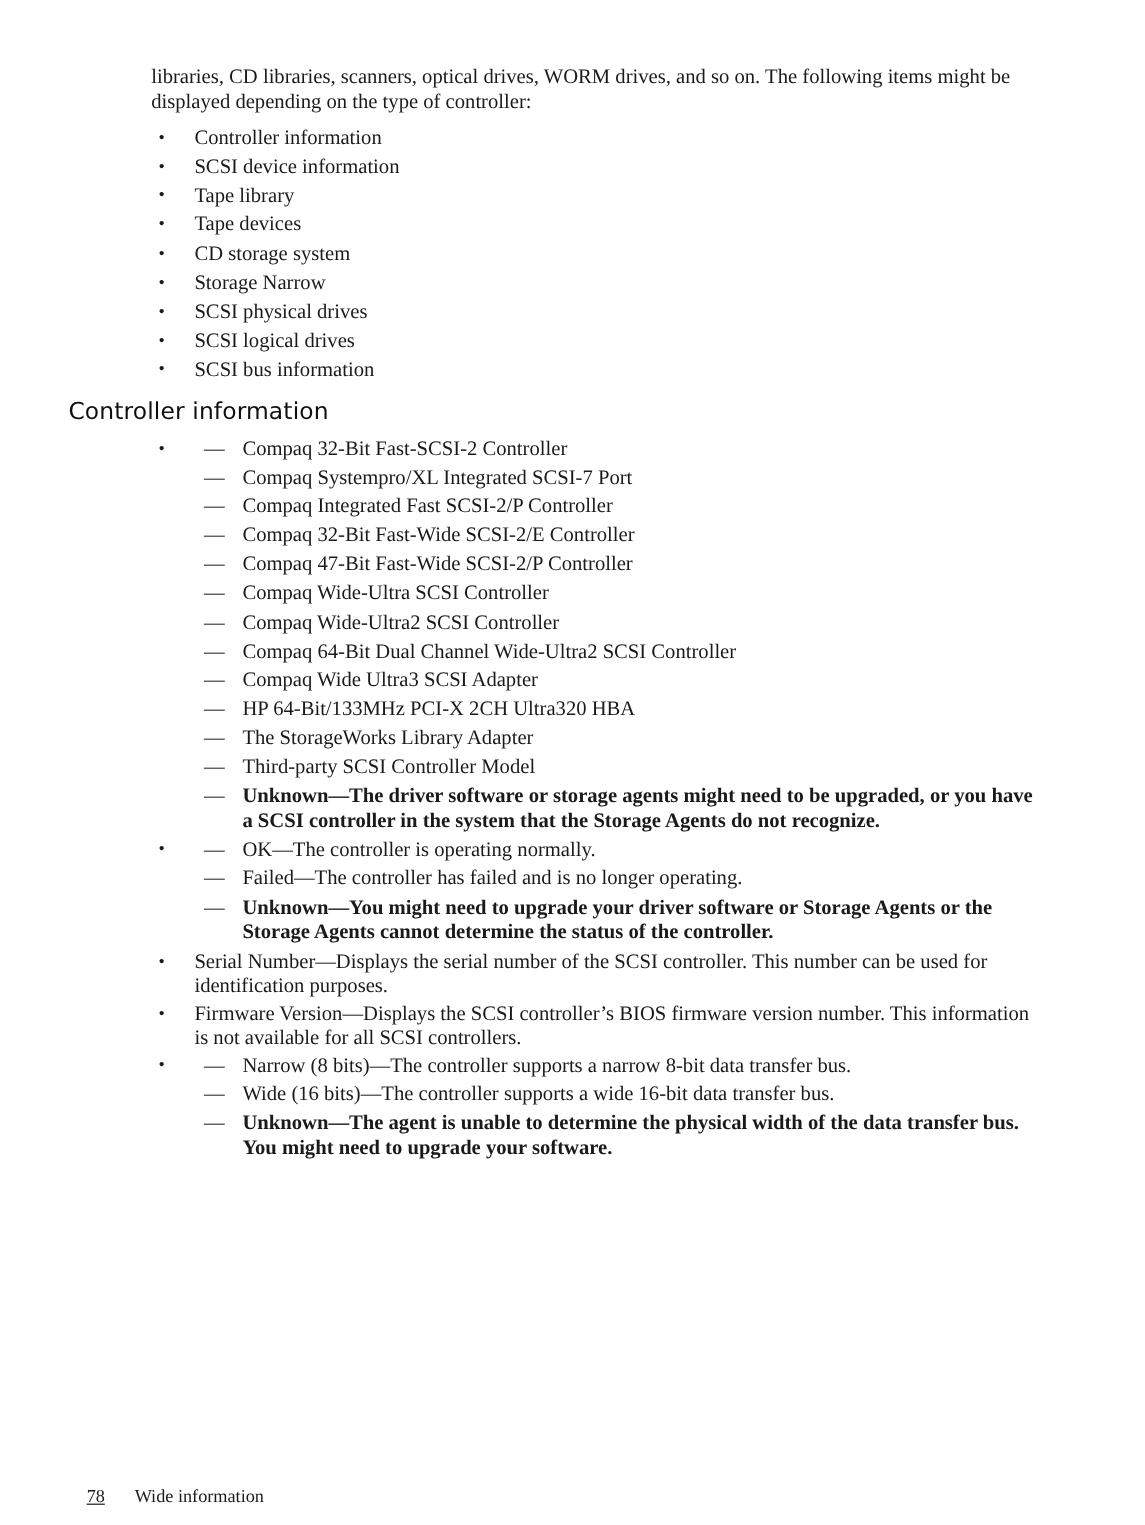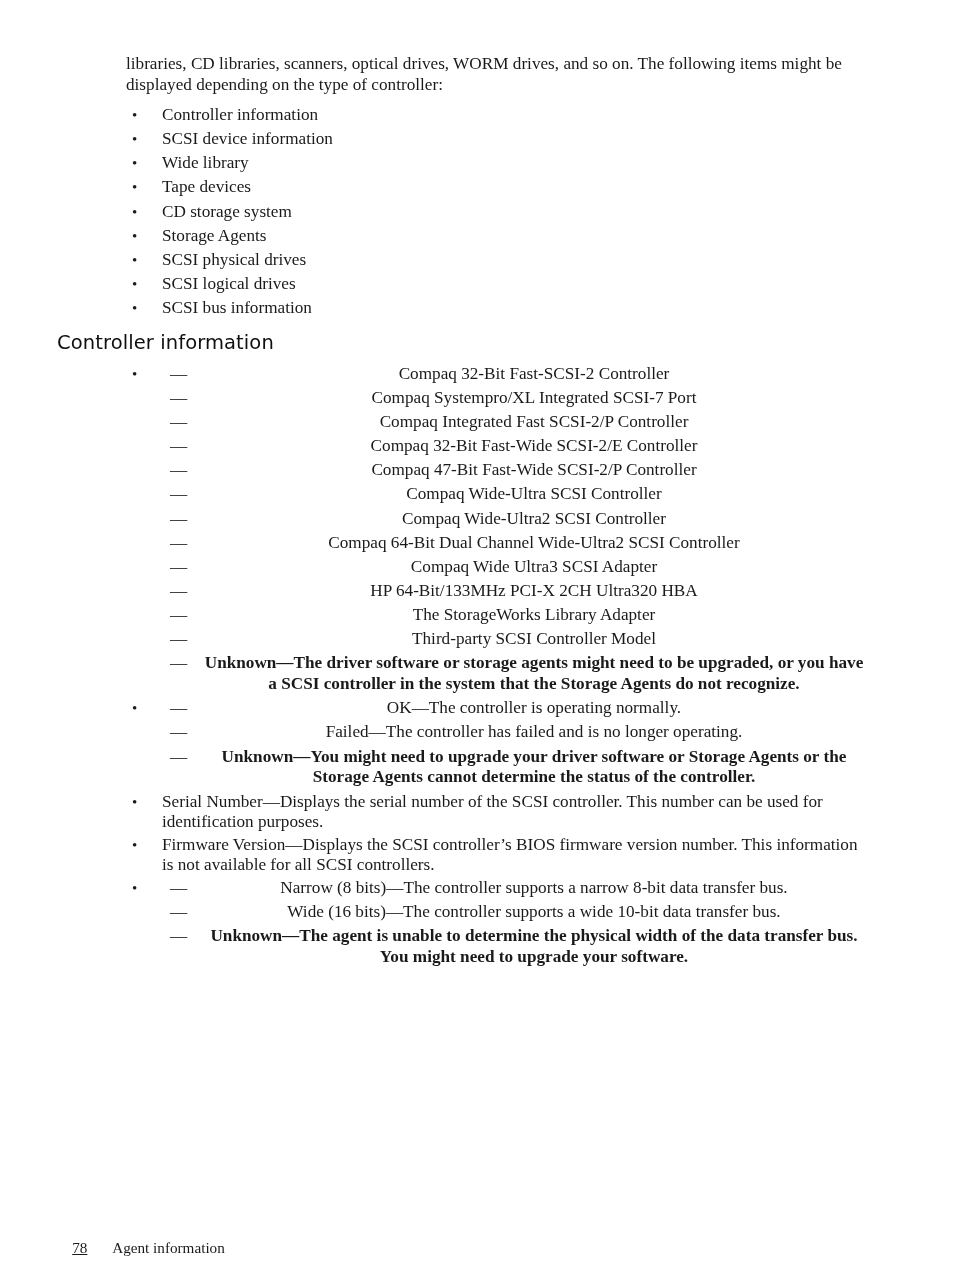--- a/index.html
+++ b/index.html
@@ -91,21 +91,20 @@
   ul.lvl2 > li > .dash {
     position: absolute;
     left: 6px;
     top: 0;
     font-size: 17.2px;
     line-height: 24.1px;
   }
   ul.lvl2 > li > .txt {
     display: block;
     line-height: 24.1px;
-    text-align: center;
   }
   ul.lvl2 > li.multiline > .txt {
     line-height: 20.6px;
     padding-top: 2px;
     padding-bottom: 2px;
     font-weight: bold;
   }
 
   
   .sublist-wrap {
@@ -164,33 +163,33 @@
       <li class="tight">
         <span class="bullet">•</span>
         <span class="txt">Controller information</span>
       </li>
       <li class="tight">
         <span class="bullet">•</span>
         <span class="txt">SCSI device information</span>
       </li>
       <li class="tight">
         <span class="bullet">•</span>
-        <span class="txt">Wide library</span>
+        <span class="txt">Tape library</span>
       </li>
       <li class="tight">
         <span class="bullet">•</span>
         <span class="txt">Tape devices</span>
       </li>
       <li class="tight">
         <span class="bullet">•</span>
         <span class="txt">CD storage system</span>
       </li>
       <li class="tight">
         <span class="bullet">•</span>
-        <span class="txt">Storage Agents</span>
+        <span class="txt">Storage Narrow</span>
       </li>
       <li class="tight">
         <span class="bullet">•</span>
         <span class="txt">SCSI physical drives</span>
       </li>
       <li class="tight">
         <span class="bullet">•</span>
         <span class="txt">SCSI logical drives</span>
       </li>
       <li class="tight">
@@ -300,30 +299,30 @@
       <li class="spaced">
         <span class="bullet">•</span>
         <div class="sublist-wrap">
           <ul class="lvl2">
             <li>
               <span class="dash">—</span>
               <span class="txt">Narrow (8 bits)—The controller supports a narrow 8-bit data transfer bus.</span>
             </li>
             <li>
               <span class="dash">—</span>
-              <span class="txt">Wide (16 bits)—The controller supports a wide 10-bit data transfer bus.</span>
+              <span class="txt">Wide (16 bits)—The controller supports a wide 16-bit data transfer bus.</span>
             </li>
             <li class="multiline">
               <span class="dash">—</span>
               <span class="txt">Unknown—The agent is unable to determine the physical width of the data transfer bus. You might need to upgrade your software.</span>
             </li>
           </ul>
         </div>
       </li>
 
     </ul>
   </div>
 
   <div class="footer">
-    <span class="pg">78</span><span>Agent information</span>
+    <span class="pg">78</span><span>Wide information</span>
   </div>
 
 </div>
 
 </body></html>

